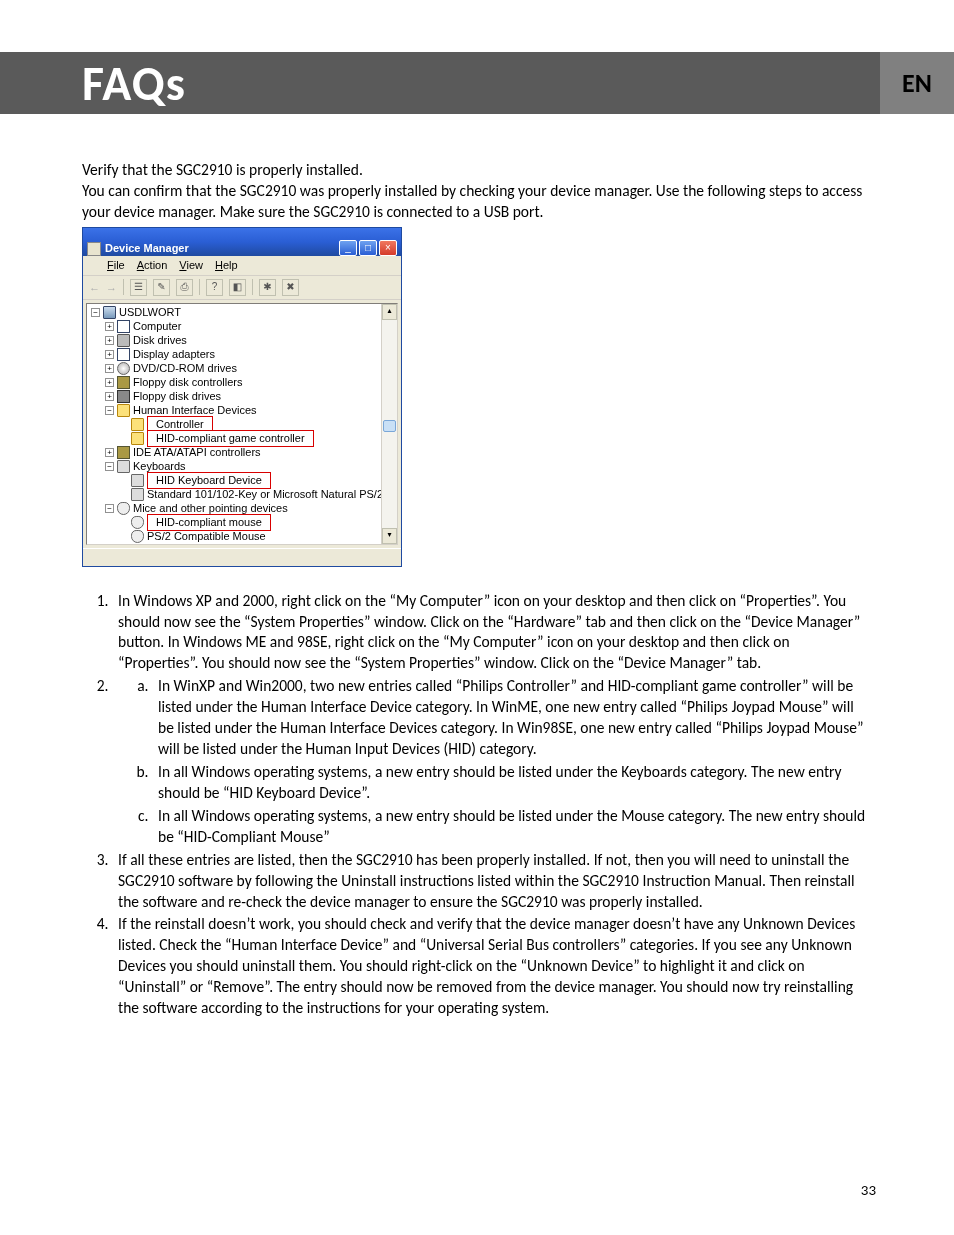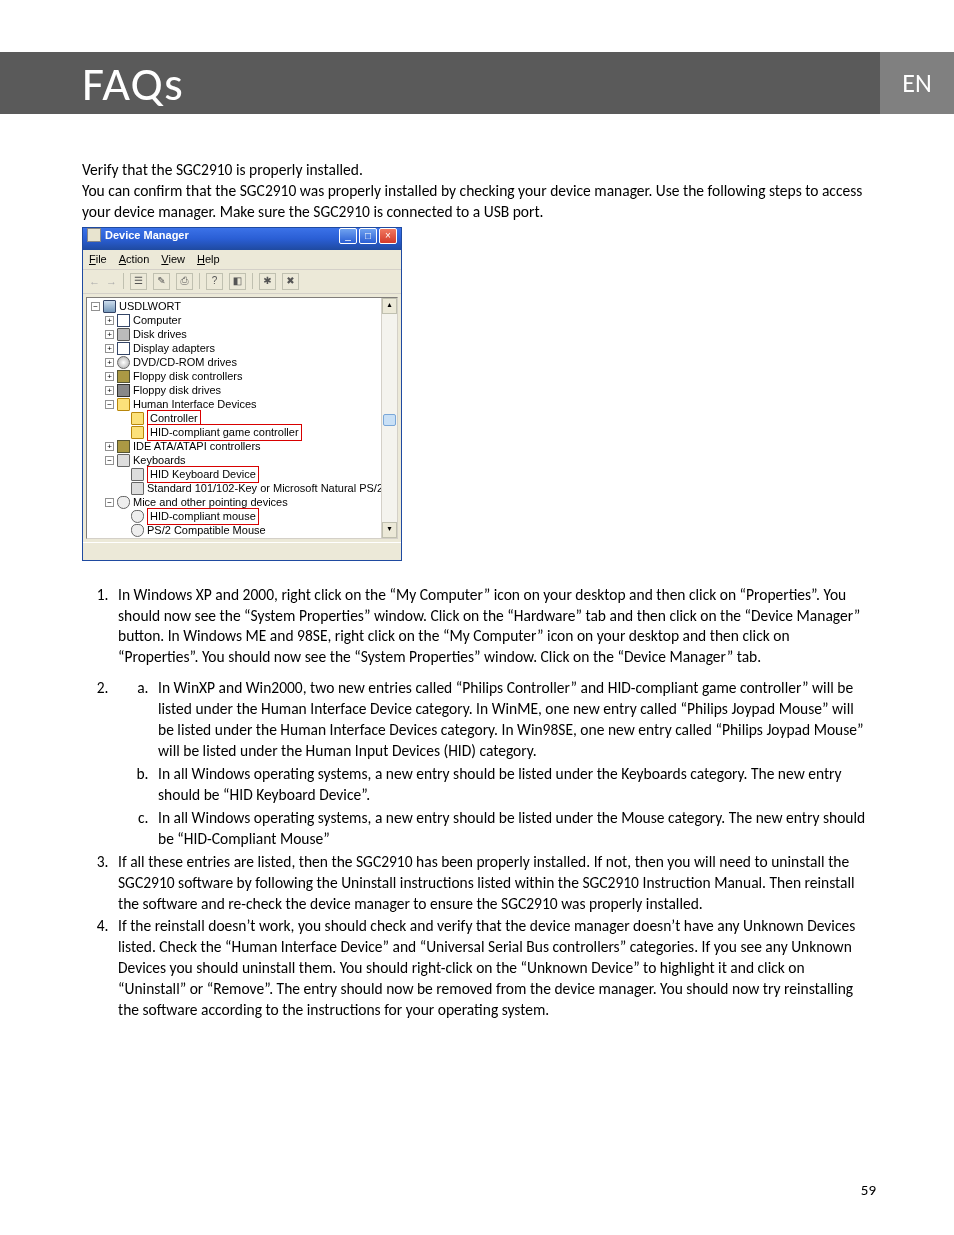--- a/index.html
+++ b/index.html
@@ -22,34 +22,34 @@
   .header-left {
     flex: 1;
     background: #5a5a5a;
     display: flex;
     align-items: center;
     padding-left: 82px;
   }
   .header-title {
     color: #fff;
     font-size: 48px;
-    font-weight: 400;
+    font-weight: 700;
     letter-spacing: 1px;
   }
   .header-right {
     width: 74px;
     background: #808080;
     display: flex;
     align-items: center;
     justify-content: center;
   }
   .header-lang {
-    color: #ffffff;
+    color: #000000;
     font-size: 26px;
-    font-weight: 400;
+    font-weight: 700;
   }
   .content {
     position: absolute;
     top: 160px;
     left: 82px;
     width: 790px;
     font-size: 15.5px;
     line-height: 1.35;
   }
   .answer-heading {
@@ -62,24 +62,24 @@
   }
   .devmgr-window {
     width: 320px;
     border: 1px solid #1f4aa0;
     background: #ece9d8;
     font-family: Tahoma, sans-serif;
     font-size: 11px;
     margin-bottom: 24px;
   }
   .titlebar {
-    height: 22px;
+    height: 28px;
     background: linear-gradient(to bottom, #3b72e8 0%, #2a5ed4 50%, #1f4aa0 100%);
     display: flex;
-    align-items: flex-start;
+    align-items: flex-end;
     padding: 0 4px;
     color: #fff;
   }
   .titlebar .title-icon {
     width: 14px;
     height: 14px;
     background: #e8e4cf;
     margin-right: 4px;
     border: 1px solid #888;
   }
@@ -95,21 +95,21 @@
     border-radius: 2px;
     color: #fff;
     font-size: 10px;
     display: flex;
     align-items: center;
     justify-content: center;
   }
   .win-btn.close { background: linear-gradient(to bottom, #f07860, #d43a2a); }
   .menubar {
     background: #ece9d8;
-    padding: 2px 6px;
+    padding: 2px 24px;
     display: flex;
     gap: 12px;
     border-bottom: 1px solid #d4d0c8;
   }
   .menubar span { color: #000; }
   .menubar span u { text-decoration: underline; }
   .toolbar {
     background: #ece9d8;
     padding: 3px 6px;
     display: flex;
@@ -177,21 +177,21 @@
   .ico-cd { background: radial-gradient(#fff, #aaa); border-radius: 50%; border: 1px solid #666; }
   .ico-floppy { background: #888; border: 1px solid #333; }
   .ico-adapter { background: #a94; border: 1px solid #553; }
   .ico-folder { background: #fce17a; border: 1px solid #b8860b; border-radius: 1px; }
   .ico-keyboard { background: #ddd; border: 1px solid #666; border-radius: 1px; }
   .ico-mouse { background: #eee; border: 1px solid #666; border-radius: 40% 40% 50% 50%; }
   .ico-usb { background: #6a4; border: 1px solid #252; border-radius: 1px; }
   .hl {
     background: #fff;
     border: 1px solid #d80000;
-    padding: 0 2px;
+    padding: 0 8px;
     color: #000;
   }
   .tree-label { font-size: 11px; }
   .vscroll {
     position: absolute;
     right: 0; top: 0;
     width: 16px; height: 100%;
     background: #ece9d8;
     border-left: 1px solid #d4d0c8;
     display: flex;
@@ -224,21 +224,21 @@
     list-style: decimal;
     padding-left: 30px;
   }
   ol.main-list > li {
     padding-left: 6px;
     margin-bottom: 2px;
   }
   ol.sub-list {
     list-style: lower-alpha;
     padding-left: 34px;
-    margin-top: 10px;
+    margin-top: 2px;
   }
   ol.sub-list > li {
     padding-left: 6px;
     margin-bottom: 2px;
   }
   .page-number {
     position: absolute;
     bottom: 36px;
     right: 78px;
     font-size: 15px;
@@ -412,13 +412,13 @@
         <li>In WinXP and Win2000, two new entries called “Philips Controller” and HID-compliant game controller” will be listed under the Human Interface Device category. In WinME, one new entry called “Philips Joypad Mouse” will be listed under the Human Interface Devices category. In Win98SE, one new entry called “Philips Joypad Mouse” will be listed under the Human Input Devices (HID) category.</li>
         <li>In all Windows operating systems, a new entry should be listed under the Keyboards category. The new entry should be “HID Keyboard Device”.</li>
         <li>In all Windows operating systems, a new entry should be listed under the Mouse category. The new entry should be “HID-Compliant Mouse”</li>
       </ol>
     </li>
     <li>If all these entries are listed, then the SGC2910 has been properly installed. If not, then you will need to uninstall the SGC2910 software by following the Uninstall instructions listed within the SGC2910 Instruction Manual. Then reinstall the software and re-check the device manager to ensure the SGC2910 was properly installed.</li>
     <li>If the reinstall doesn’t work, you should check and verify that the device manager doesn’t have any Unknown Devices listed. Check the “Human Interface Device” and “Universal Serial Bus controllers” categories. If you see any Unknown Devices you should uninstall them. You should right-click on the “Unknown Device” to highlight it and click on “Uninstall” or “Remove”. The entry should now be removed from the device manager. You should now try reinstalling the software according to the instructions for your operating system.</li>
   </ol>
 </div>
 
-<div class="page-number">59</div>
+<div class="page-number">33</div>
 
 </body></html>

